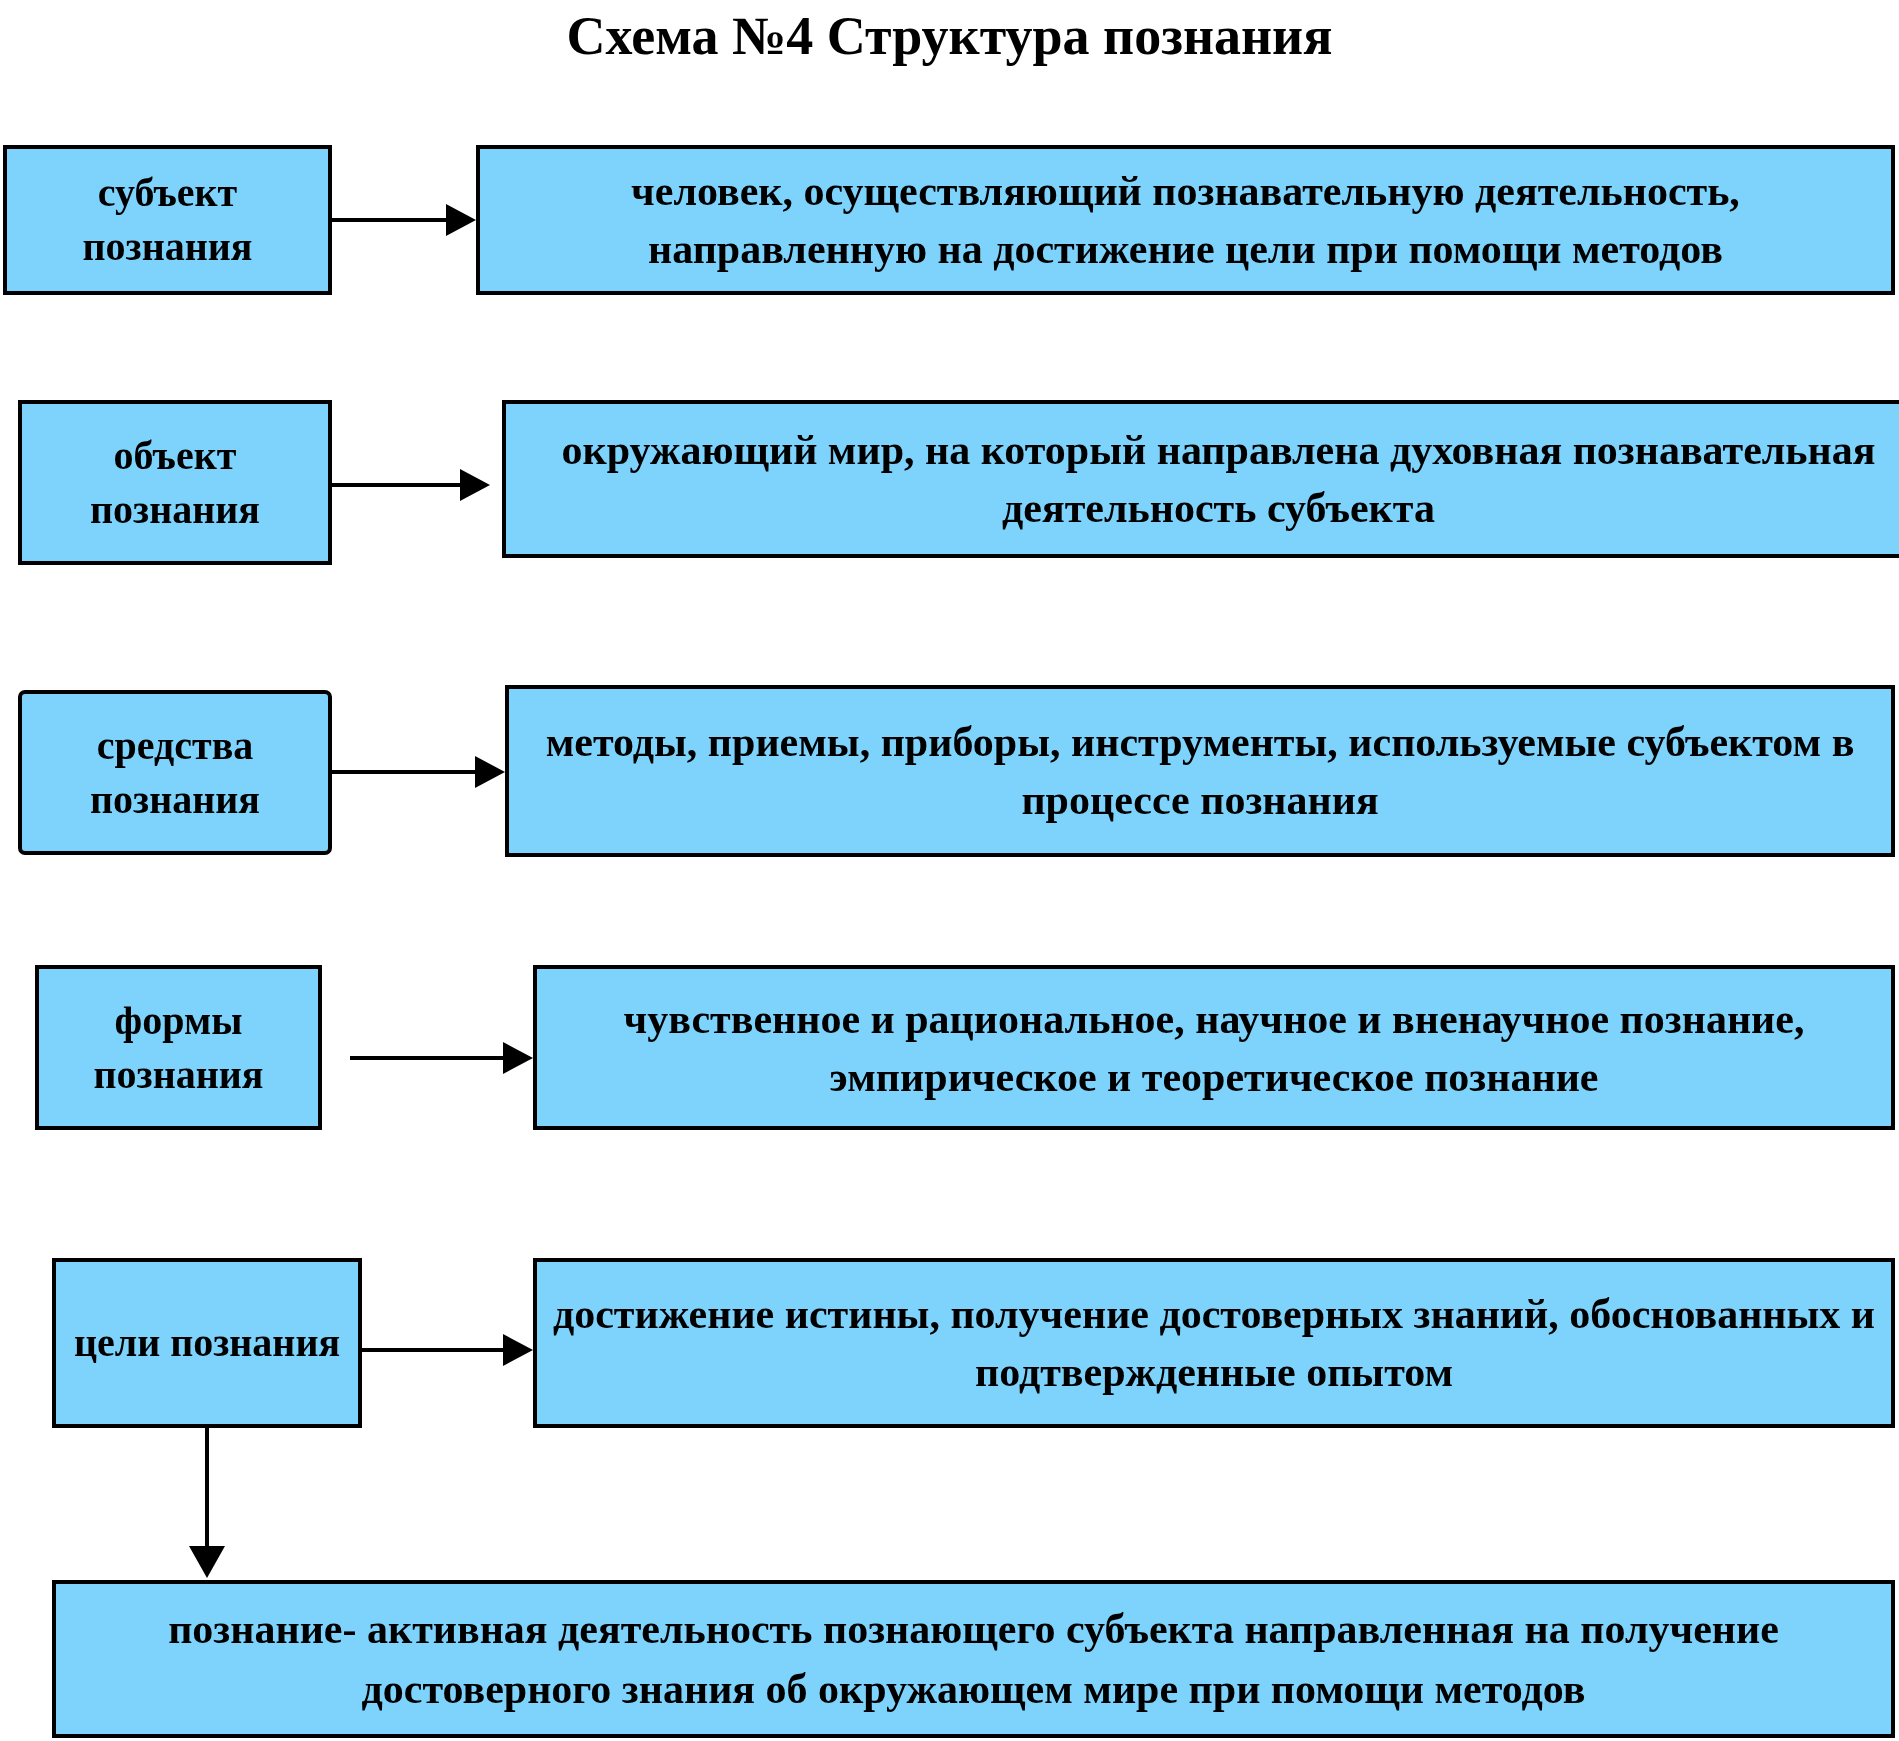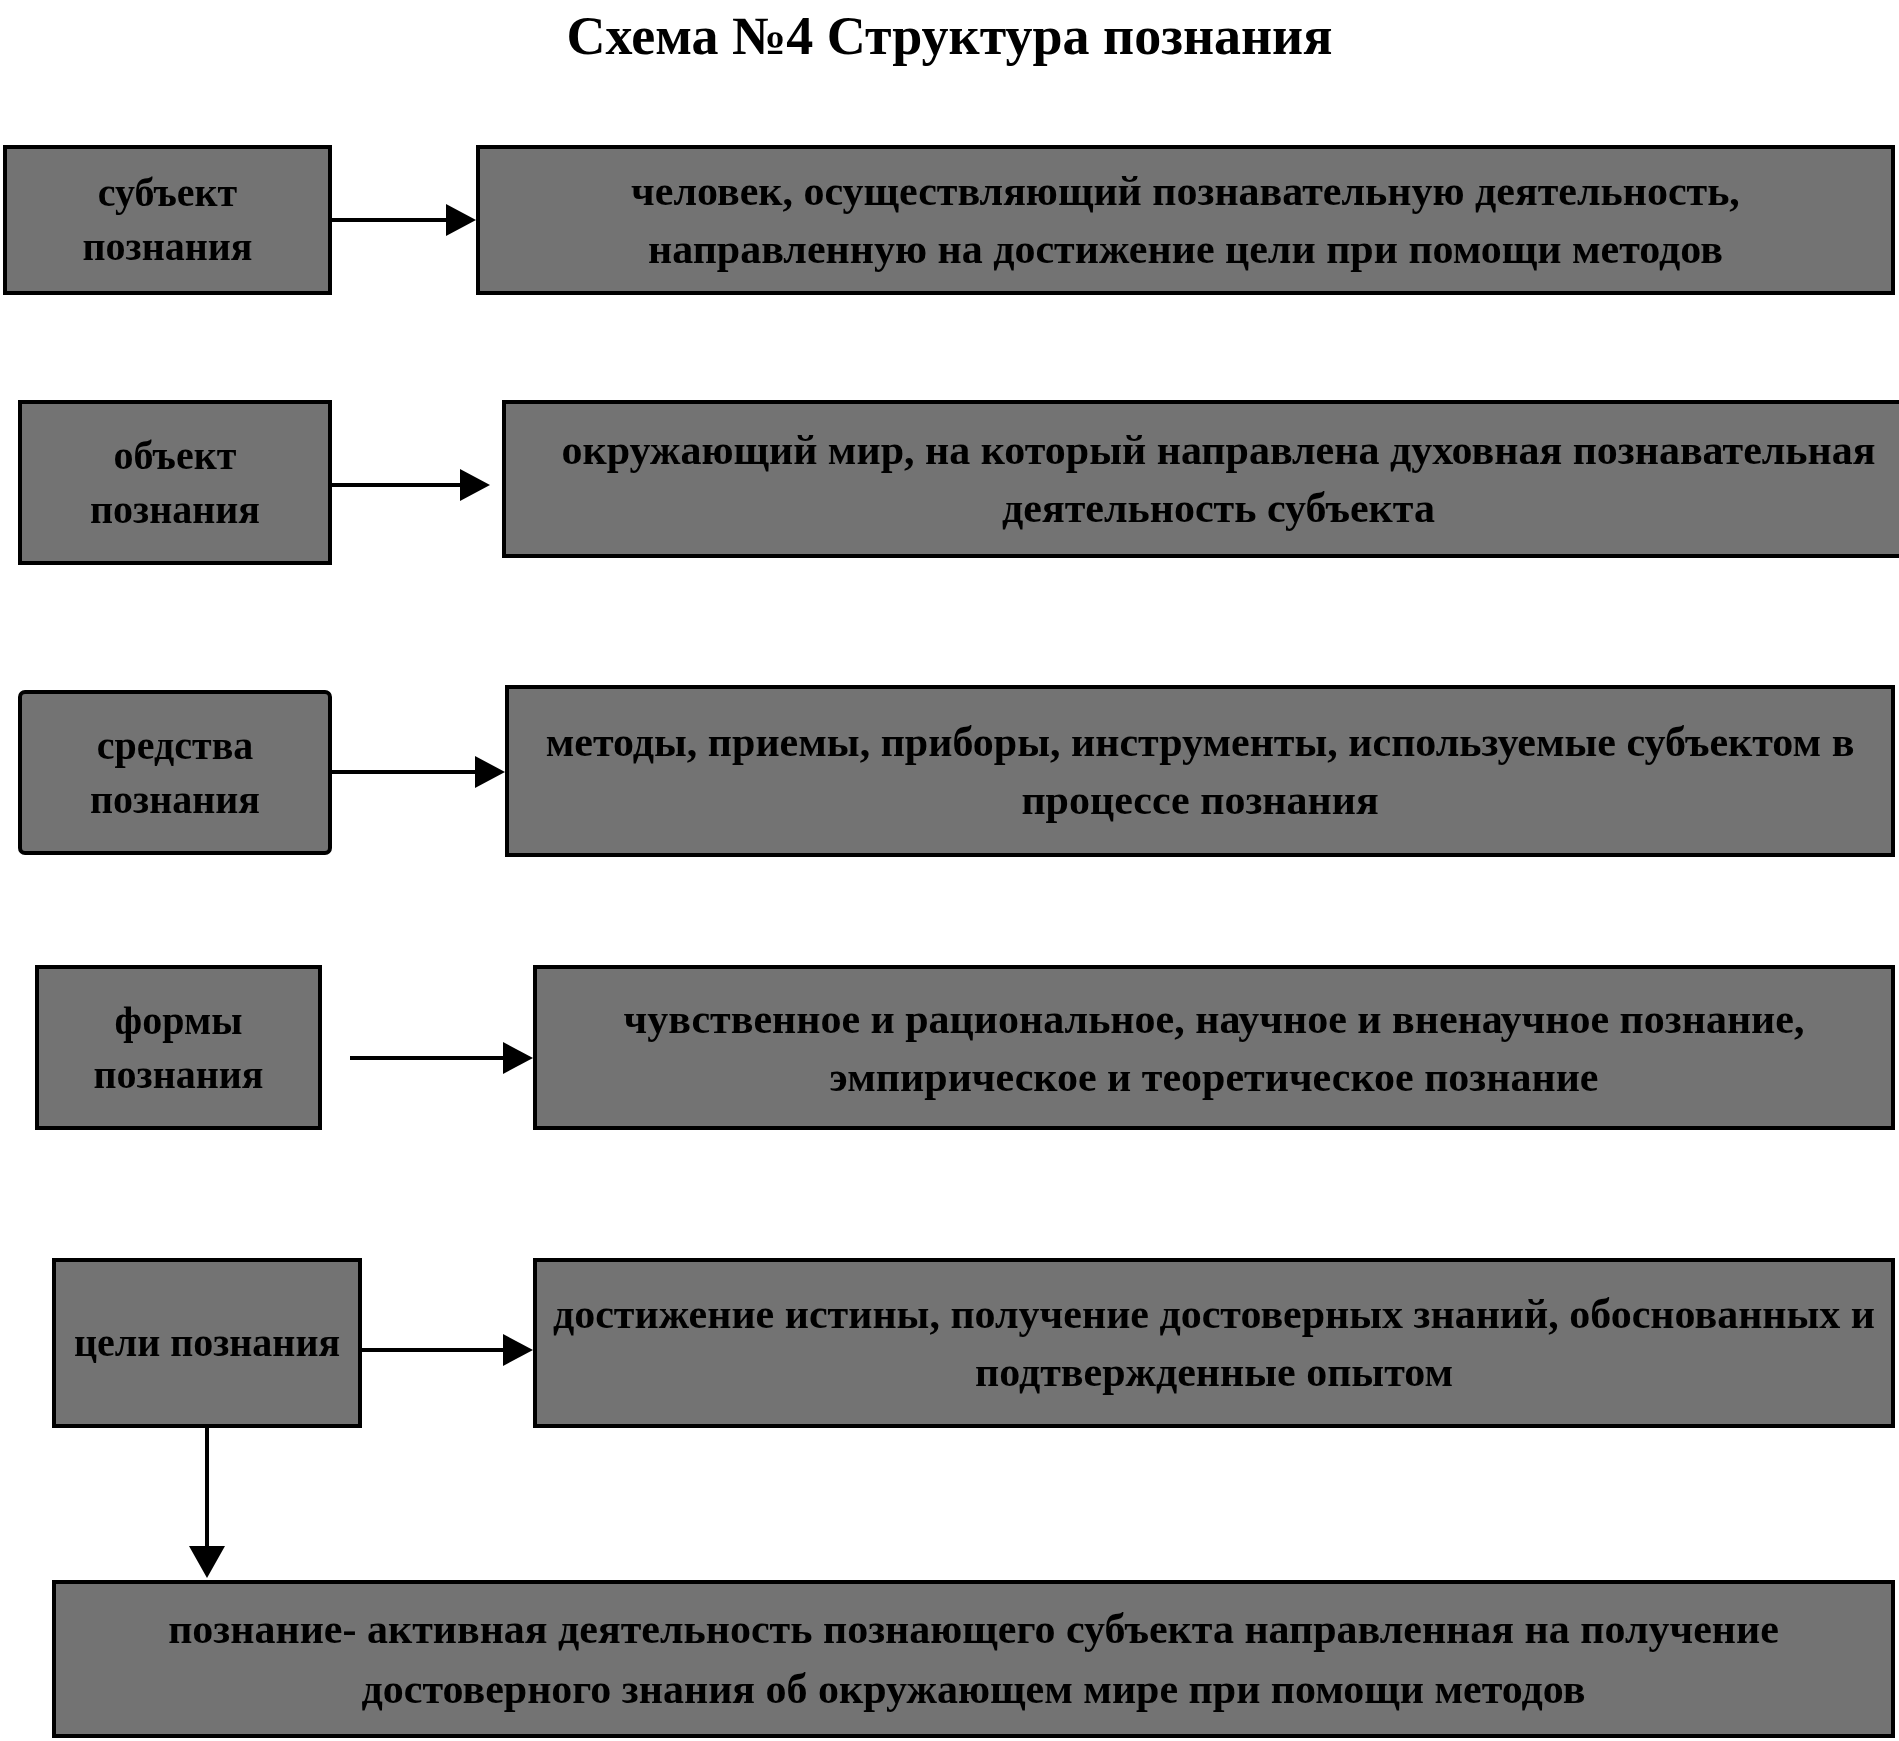--- a/index.html
+++ b/index.html
@@ -28,21 +28,21 @@
     font-weight: bold;
     line-height: 64px;
     padding-top: 4px;
     letter-spacing: 0px;
     font-family: "Liberation Serif", "DejaVu Serif", serif;
   }
   .box {
     position: absolute;
     box-sizing: border-box;
     border: 4px solid #000000;
-    background: #737373;
+    background: #7dd3fc;
     display: flex;
     align-items: center;
     justify-content: center;
     text-align: center;
     font-weight: bold;
     font-family: "Liberation Serif", "DejaVu Serif", serif;
   }
   .box .inner {
     width: 100%;
     padding: 0 10px;

